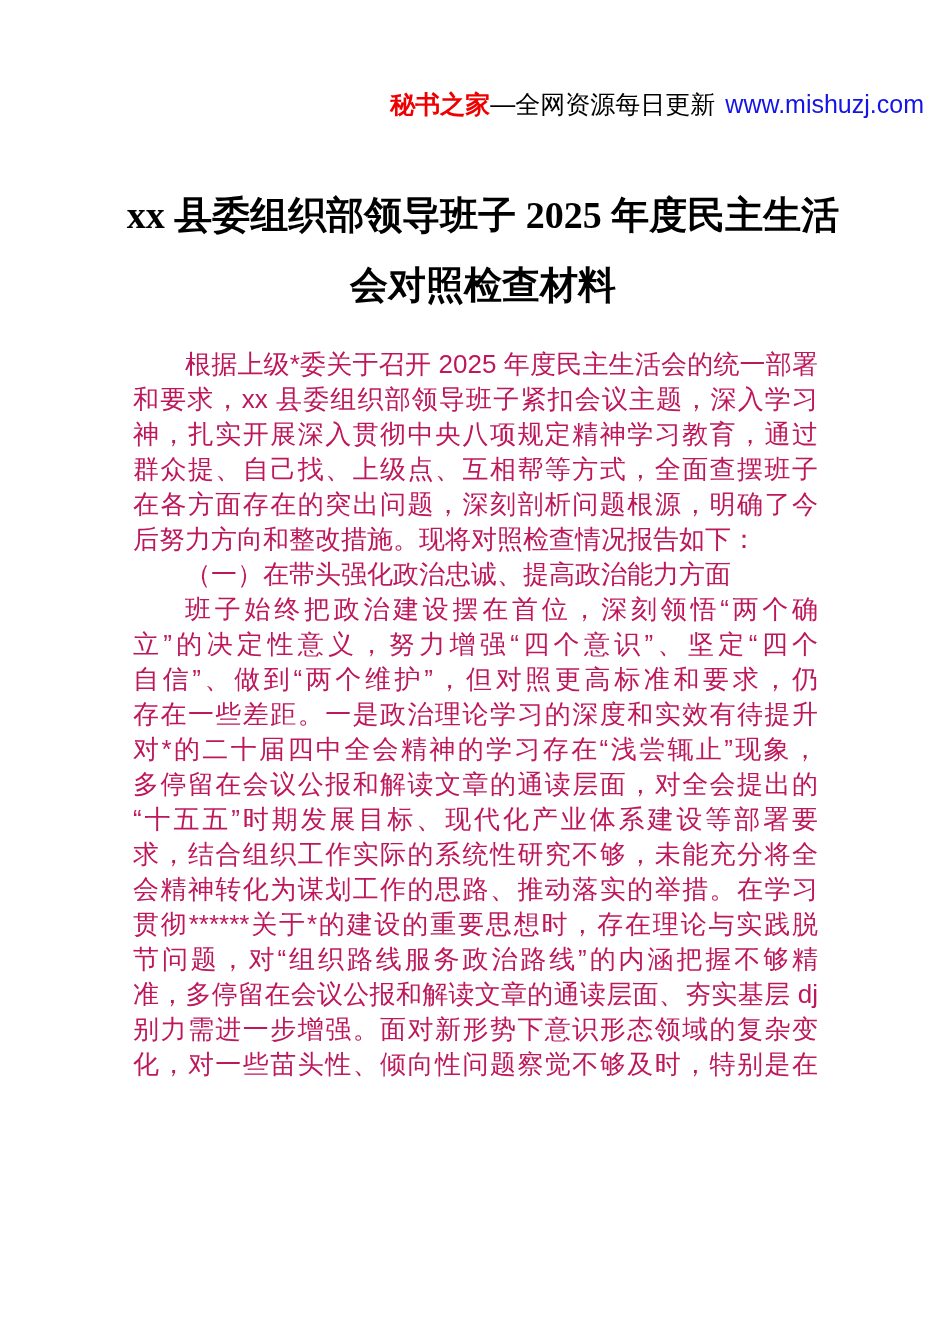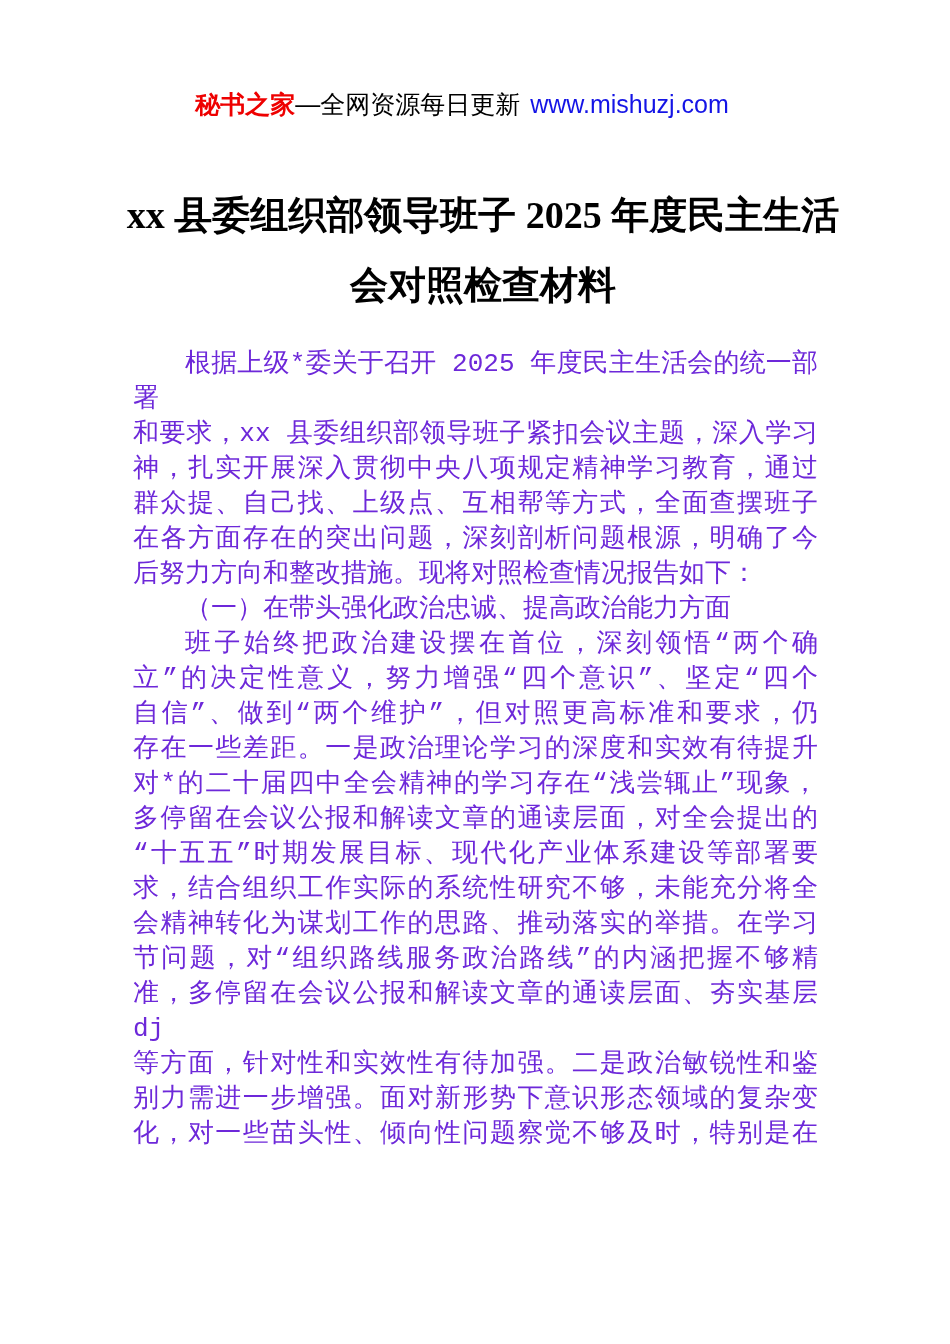--- a/index.html
+++ b/index.html
@@ -13,21 +13,21 @@
     height: 1344px;
     background: #ffffff;
     overflow: hidden;
   }
   
   .header {
     position: absolute;
     top: 88px;
     left: 0;
     width: 924px;
-    text-align: center;
+    text-align: right;
     font-family: "Liberation Sans", sans-serif;
     font-size: 25px;
     line-height: 32px;
     white-space: nowrap;
   }
   .brand {
     color: #ee0000;
     font-weight: bold;
   }
   .tagline {
@@ -51,24 +51,24 @@
     line-height: 70px;
     color: #000000;
   }
   .t-line { display: block; }
   
   .body-text {
     position: absolute;
     top: 347px;
     left: 133px;
     width: 685px;
-    font-family: Liberation Mono, monospace;
+    font-family: Liberation Sans, sans-serif;
     font-size: 26px;
     line-height: 35px;
-    color: #6d28d9;
+    color: #be185d;
   }
   .line {
     text-align: justify;
     text-align-last: justify;
   }
   .line.end {
     text-align-last: left;
   }
   .line.indent {
     text-indent: 52px;
@@ -98,20 +98,20 @@
     <div class="line indent end">（一）在带头强化政治忠诚、提高政治能力方面</div>
     <div class="line indent">班子始终把政治建设摆在首位，深刻领悟“两个确</div>
     <div class="line">立”的决定性意义，努力增强“四个意识”、坚定“四个</div>
     <div class="line">自信”、做到“两个维护”，但对照更高标准和要求，仍</div>
     <div class="line">存在一些差距。一是政治理论学习的深度和实效有待提升</div>
     <div class="line">对*的二十届四中全会精神的学习存在“浅尝辄止”现象，</div>
     <div class="line">多停留在会议公报和解读文章的通读层面，对全会提出的</div>
     <div class="line">“十五五”时期发展目标、现代化产业体系建设等部署要</div>
     <div class="line">求，结合组织工作实际的系统性研究不够，未能充分将全</div>
     <div class="line">会精神转化为谋划工作的思路、推动落实的举措。在学习</div>
+    <div class="line">贯彻******关于*的建设的重要思想时，存在理论与实践脱</div>
     <div class="line">节问题，对“组织路线服务政治路线”的内涵把握不够精</div>
     <div class="line">准，多停留在会议公报和解读文章的通读层面、夯实基层 dj</div>
-    <div class="line">等方面，针对性和实效性有待加强。二是政治敏锐性和鉴</div>
     <div class="line">别力需进一步增强。面对新形势下意识形态领域的复杂变</div>
     <div class="line">化，对一些苗头性、倾向性问题察觉不够及时，特别是在</div>
   </div>
 
 </div>
 
 </body></html>

